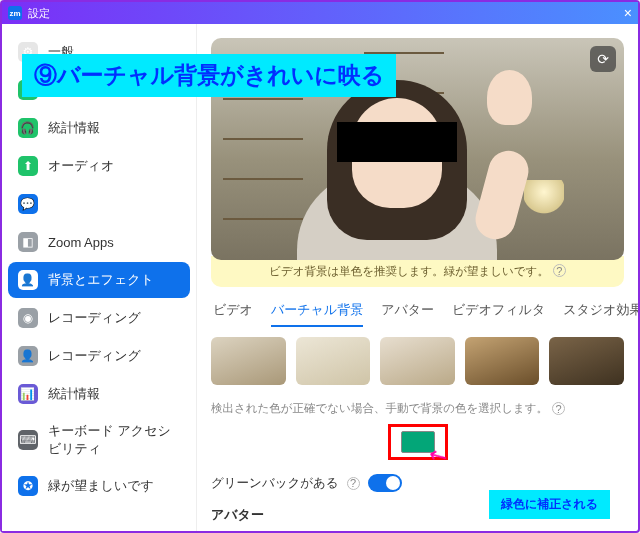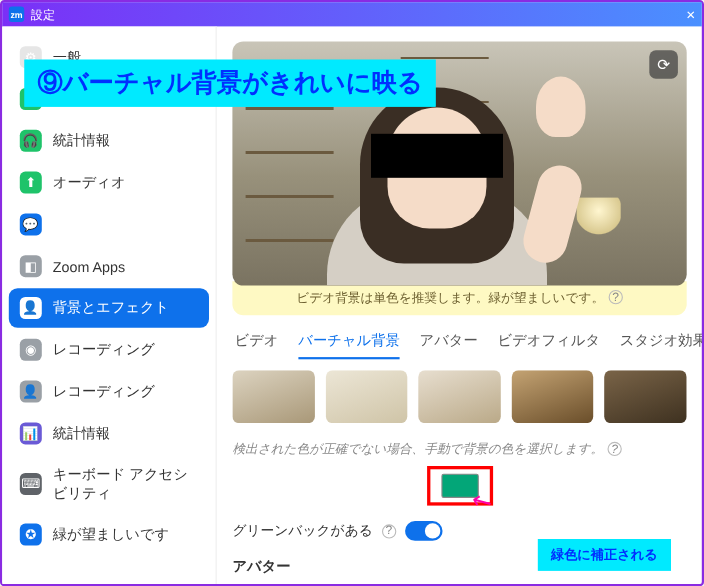--- a/index.html
+++ b/index.html
@@ -32,21 +32,21 @@
 .tabs { display: flex; gap: 18px; margin: 14px 2px 10px; font-size: 13px; }
 .tab { color: #555; padding-bottom: 6px; cursor: pointer; white-space: nowrap; }
 .tab.active { color: #0e71eb; border-bottom: 2px solid #0e71eb; font-weight: 500; }
 .thumbs { display: flex; gap: 10px; height: 48px; overflow: hidden; }
 .thumb { flex: 1; border-radius: 6px; }
 .thumb.a { background: linear-gradient(160deg, #dcd3c0, #a99878); }
 .thumb.b { background: linear-gradient(160deg, #ece6d6, #cfc4a7); }
 .thumb.c { background: linear-gradient(160deg, #e7decf, #baa988); }
 .thumb.d { background: linear-gradient(160deg, #c4a373, #6a4e2a); }
 .thumb.e { background: linear-gradient(160deg, #7a6448, #3e3120); }
-.hint { font-size: 11.5px; color: #888; margin: 16px 0 8px; display: flex; align-items: center; gap: 4px; font-style: italic; }
+.hint { font-size: 11.5px; color: #888; margin: 16px 0 8px; display: flex; align-items: center; gap: 4px; }
 .color-chip-row { display: flex; justify-content: center; margin-bottom: 14px; }
 .color-chip-box { border: 3px solid #ff0000; padding: 4px 10px; }
 .color-chip { width: 34px; height: 22px; background: #03a678; border: 1px solid #888; border-radius: 2px; cursor: pointer; }
 .toggle-row { display: flex; align-items: center; gap: 8px; font-size: 12.5px; color: #333; margin-bottom: 14px; }
 .toggle { width: 34px; height: 18px; background: #0e71eb; border-radius: 9px; position: relative; cursor: pointer; }
 .toggle::after { content: ''; position: absolute; right: 2px; top: 2px; width: 14px; height: 14px; background: #fff; border-radius: 50%; }
 .help-ic { font-size: 11px; color: #888; border: 1px solid #bbb; border-radius: 50%; width: 13px; height: 13px; display: inline-flex; align-items: center; justify-content: center; }
 .section-head { font-size: 13px; font-weight: bold; color: #333; }
 .annotation { position: absolute; background: #00eaff; color: #0030ff; font-weight: bold; padding: 4px 10px; border: 2px solid #00eaff; font-size: 21px; white-space: nowrap; pointer-events: none; }
 .annotation.top { top: 54px; left: 22px; font-size: 23px; }

